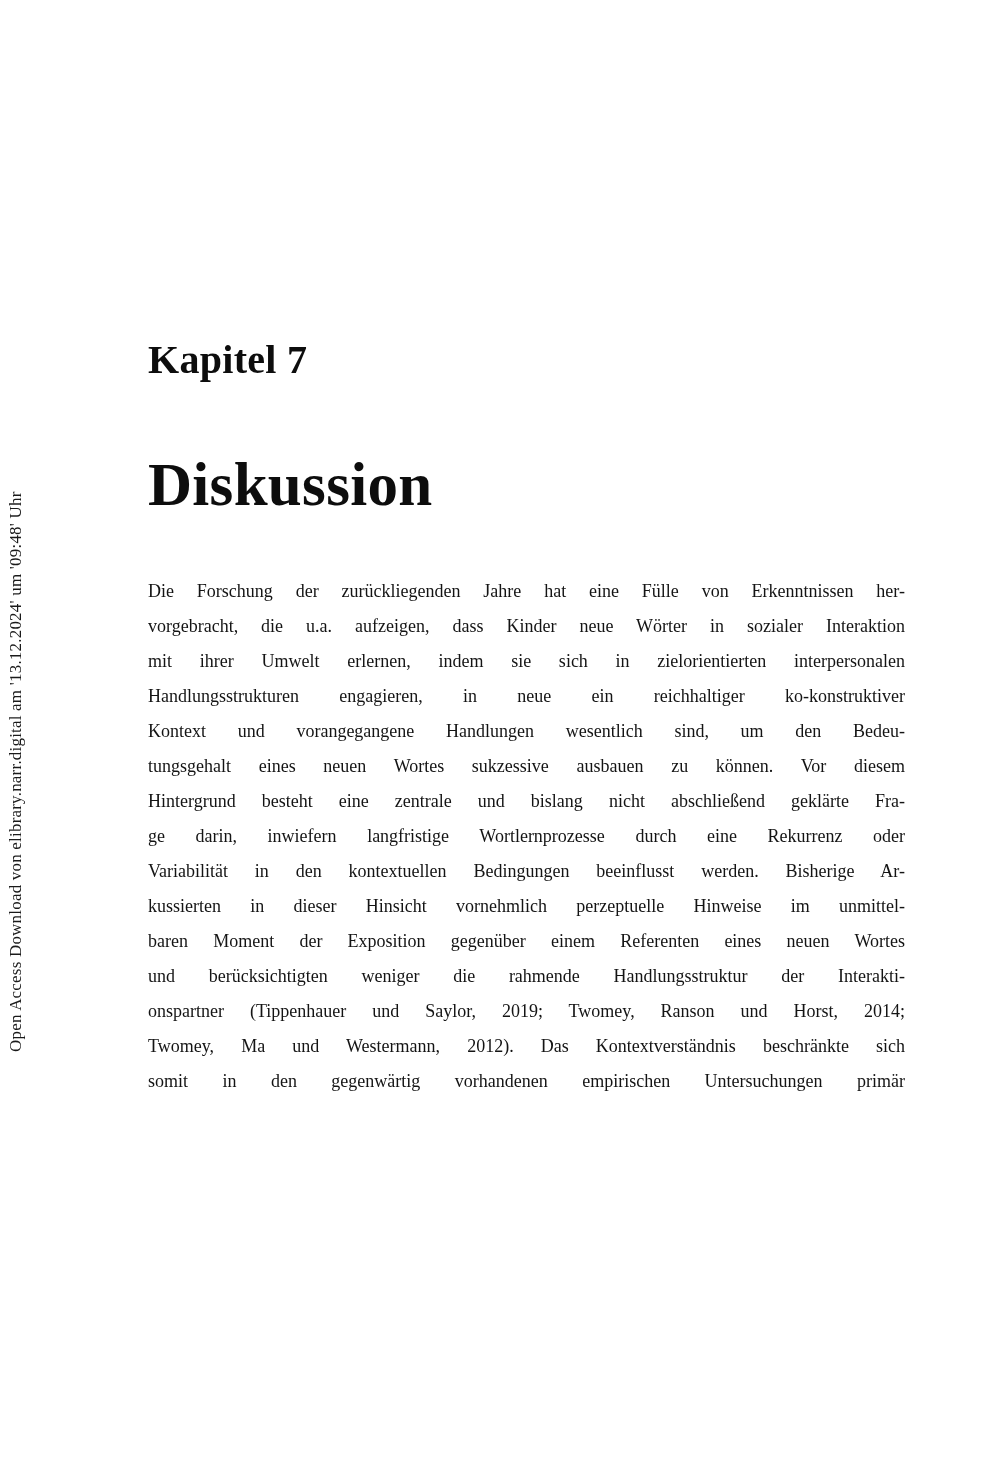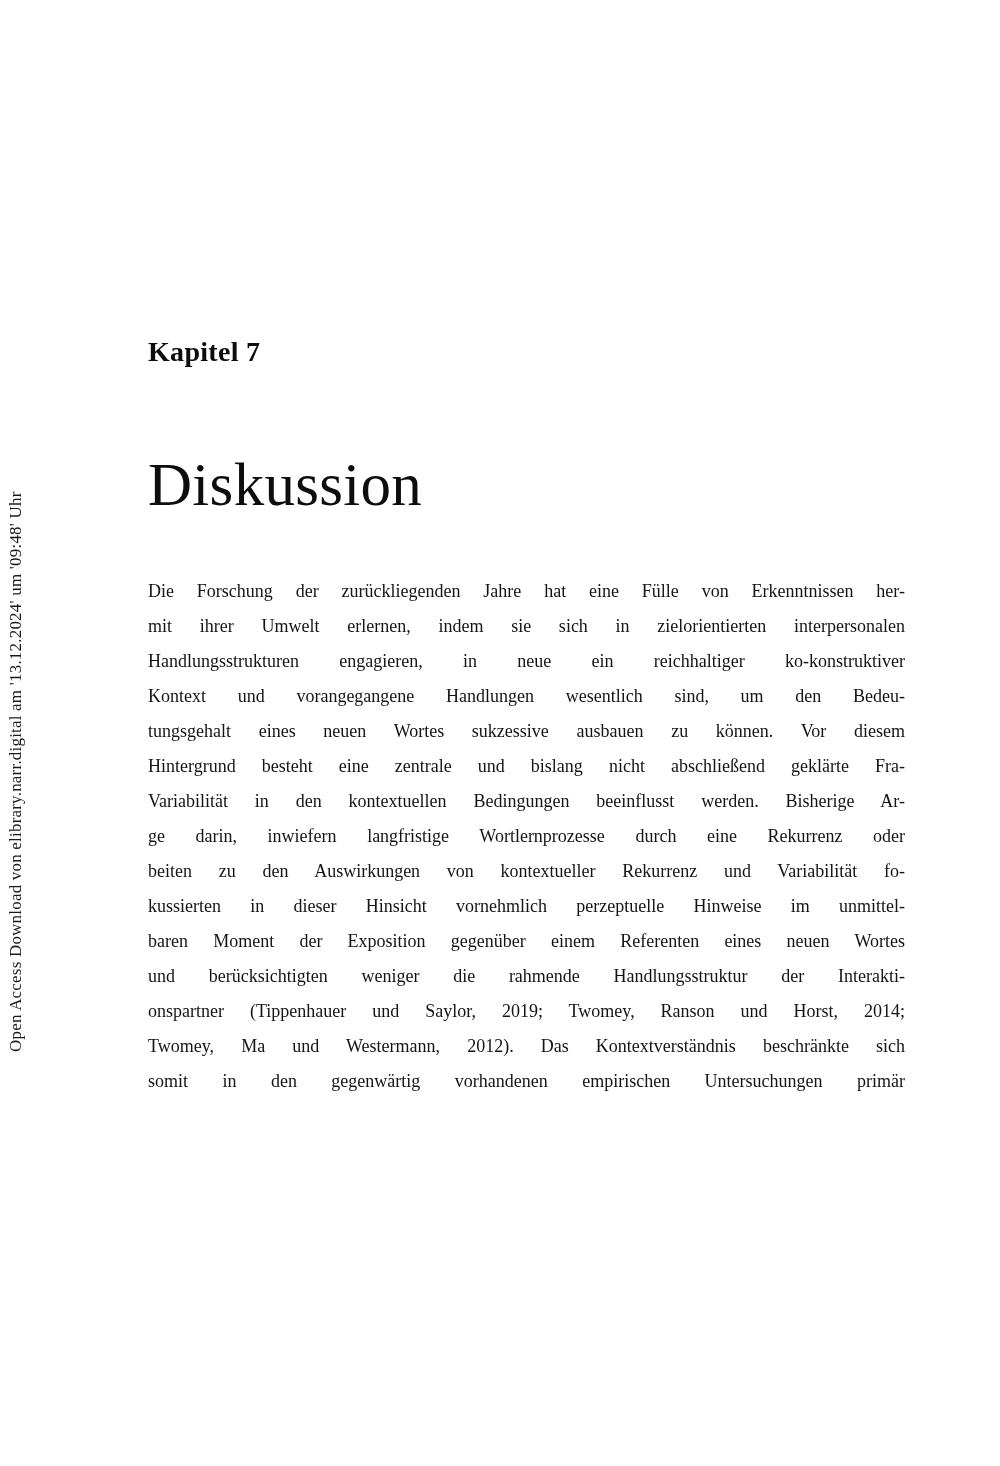--- a/index.html
+++ b/index.html
@@ -24,31 +24,31 @@
     transform-origin: 0 0;
     white-space: nowrap;
     font-size: 17px;
     letter-spacing: 0.2px;
     color: #1a1a1a;
   }
   .chapter-label {
     position: absolute;
     left: 148px;
     top: 336px;
-    font-size: 28px;
+    font-size: 40px;
     font-weight: bold;
     letter-spacing: 0.3px;
     color: #0d0d0d;
   }
   .page-title {
     position: absolute;
     left: 148px;
     top: 450px;
     font-size: 61px;
-    font-weight: normal;
+    font-weight: bold;
     letter-spacing: 0.3px;
     color: #0d0d0d;
   }
   .body-paragraph {
     position: absolute;
     left: 148px;
     top: 574px;
     width: 757px;
     font-size: 18px;
     line-height: 35px;
@@ -67,28 +67,28 @@
 <div class="page">
 
   <div class="watermark">Open Access Download von elibrary.narr.digital am '13.12.2024' um '09:48' Uhr</div>
 
   <div class="chapter-label">Kapitel 7</div>
 
   <div class="page-title">Diskussion</div>
 
   <div class="body-paragraph">
     <div class="line">Die Forschung der zurückliegenden Jahre hat eine Fülle von Erkenntnissen her-</div>
+    <div class="line">vorgebracht, die u.a. aufzeigen, dass Kinder neue Wörter in sozialer Interaktion</div>
     <div class="line">mit ihrer Umwelt erlernen, indem sie sich in zielorientierten interpersonalen</div>
     <div class="line">Handlungsstrukturen engagieren, in neue ein reichhaltiger ko-konstruktiver</div>
     <div class="line">Kontext und vorangegangene Handlungen wesentlich sind, um den Bedeu-</div>
     <div class="line">tungsgehalt eines neuen Wortes sukzessive ausbauen zu können. Vor diesem</div>
     <div class="line">Hintergrund besteht eine zentrale und bislang nicht abschließend geklärte Fra-</div>
+    <div class="line">ge darin, inwiefern langfristige Wortlernprozesse durch eine Rekurrenz oder</div>
     <div class="line">Variabilität in den kontextuellen Bedingungen beeinflusst werden. Bisherige Ar-</div>
-    <div class="line">ge darin, inwiefern langfristige Wortlernprozesse durch eine Rekurrenz oder</div>
-    <div class="line">beiten zu den Auswirkungen von kontextueller Rekurrenz und Variabilität fo-</div>
     <div class="line">kussierten in dieser Hinsicht vornehmlich perzeptuelle Hinweise im unmittel-</div>
     <div class="line">baren Moment der Exposition gegenüber einem Referenten eines neuen Wortes</div>
     <div class="line">und berücksichtigten weniger die rahmende Handlungsstruktur der Interakti-</div>
     <div class="line">onspartner (Tippenhauer und Saylor, 2019; Twomey, Ranson und Horst, 2014;</div>
     <div class="line">Twomey, Ma und Westermann, 2012). Das Kontextverständnis beschränkte sich</div>
     <div class="line">somit in den gegenwärtig vorhandenen empirischen Untersuchungen primär</div>
   </div>
 
 </div>
 

